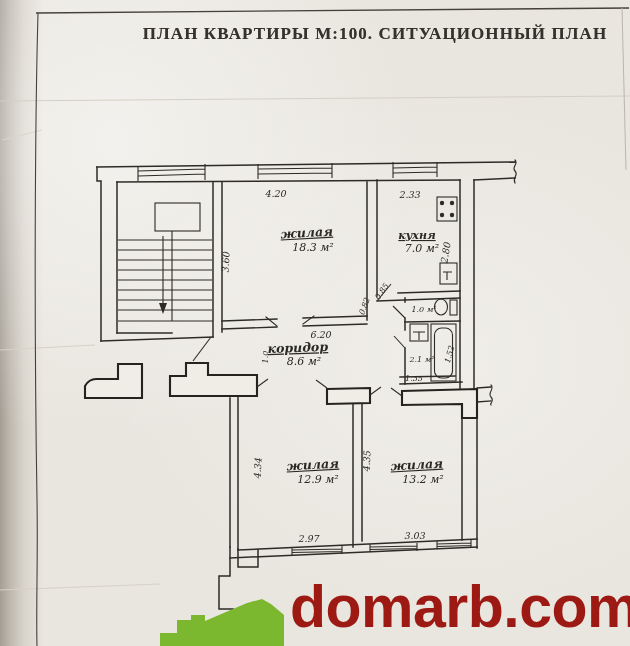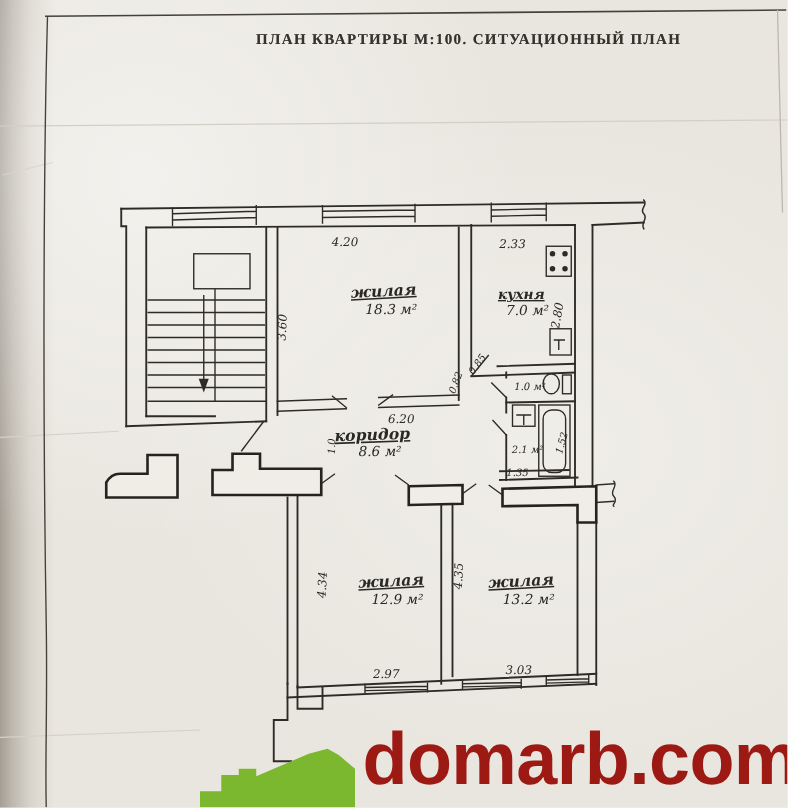--- a/index.html
+++ b/index.html
@@ -12,21 +12,21 @@
       radial-gradient(ellipse at 70% 55%, rgba(255,255,255,0.30), rgba(255,255,255,0) 55%),
       linear-gradient(90deg, #a49e95 0px, #beb9af 10px, #d9d4cb 24px, rgba(221,216,207,0) 44px),
       #e9e6df;
     font-family:"Liberation Sans", sans-serif;
   }
   .title{
     position:absolute; left:120px; top:24px; width:510px;
     text-align:center;
     font-family:"Liberation Serif", serif;
     font-weight:bold;
-    font-size:12px;
+    font-size:17px;
     letter-spacing:1.1px;
     color:#35322c;
     text-shadow:0 0 0.5px rgba(53,50,44,0.55);
   }
   svg{position:absolute;left:0;top:0;}
   .hw{font-family:"DejaVu Serif", serif; font-style:italic; fill:#2a2824;}
   .rname{font-size:12.5px; text-decoration:underline; font-weight:bold;}
   .rname-sm{font-size:11px; text-decoration:underline; font-weight:bold;}
   .rarea{font-size:11px;}
   .dim{font-size:9.5px;}

